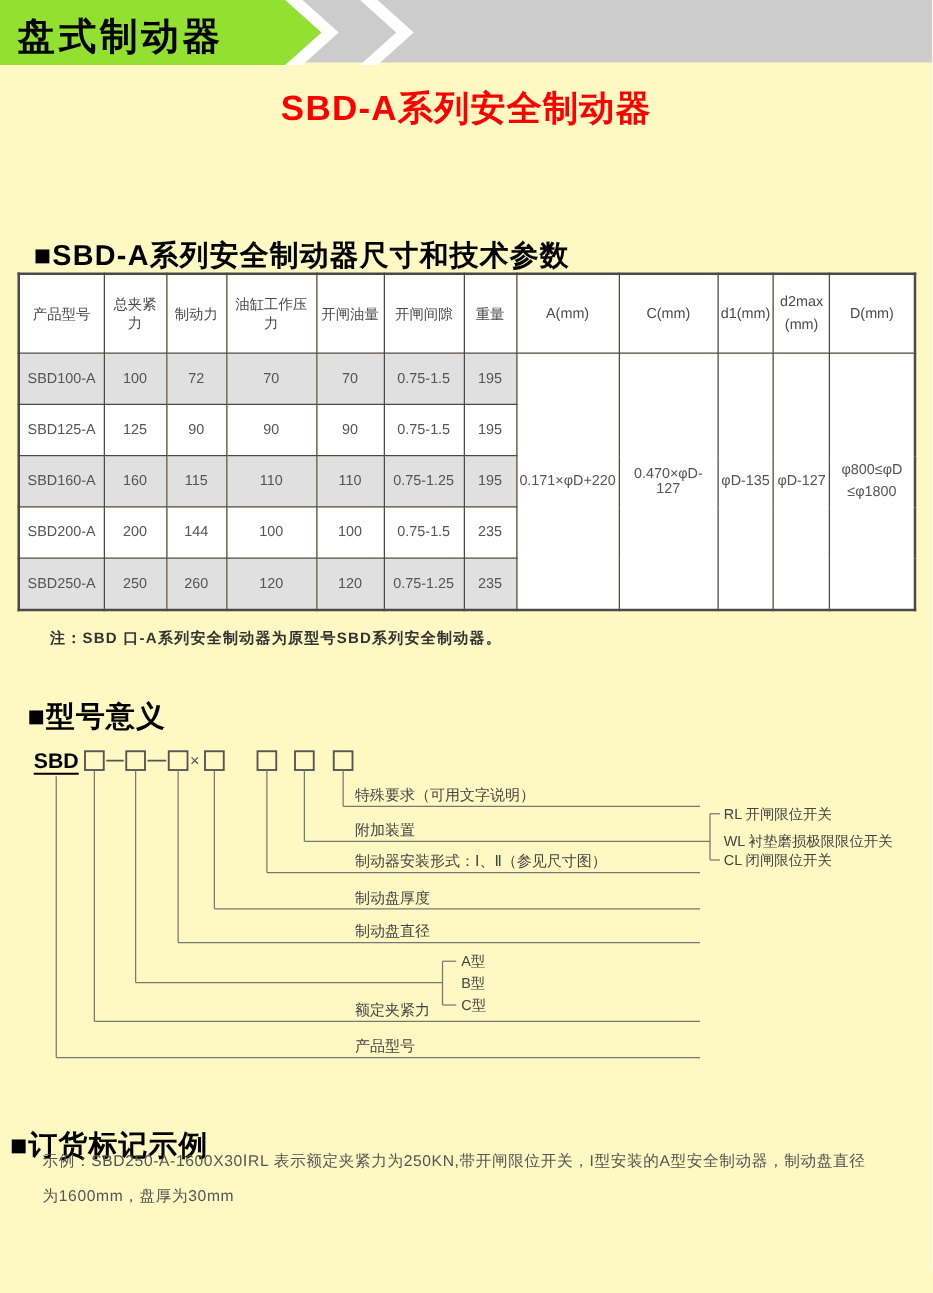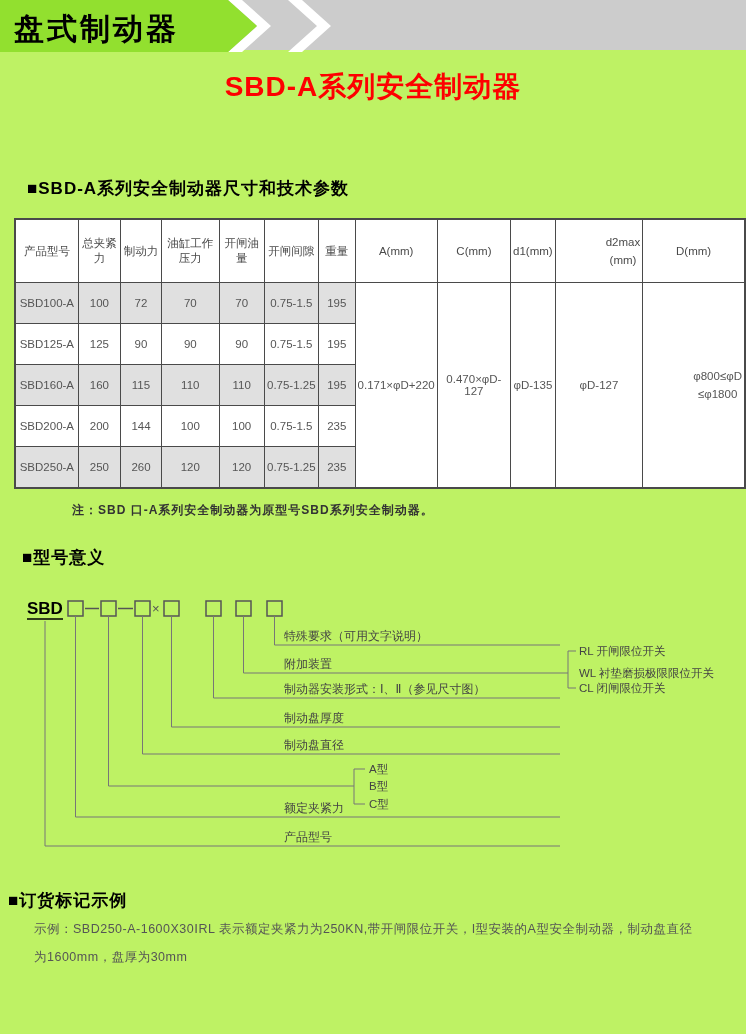--- a/index.html
+++ b/index.html
@@ -1,38 +1,38 @@
 <!DOCTYPE html>
 <html><head>
 <meta charset="utf-8">
 <style>
   html,body{margin:0;padding:0;background:#ffffff;}
-  .page{position:relative;width:746px;height:1034px;background:#bef264;
+  .page{position:relative;width:746px;height:1034px;background:#fef9c3;
         font-family:"Liberation Sans","DejaVu Sans",sans-serif;overflow:hidden;}
   .abs{position:absolute;}
 
   
   .banner-text{position:absolute;left:14px;top:9px;font-size:30px;font-weight:bold;color:#000;letter-spacing:3px;}
   .page-title{position:absolute;left:0;top:68px;width:746px;text-align:center;
               font-size:28px;font-weight:bold;color:#fe0000;letter-spacing:1px;}
 
-  .section-head{position:absolute;font-size:17px;font-weight:bold;color:#000;letter-spacing:1px;}
+  .section-head{position:absolute;font-size:23px;font-weight:bold;color:#000;letter-spacing:1px;margin-top:12px;}
 
   
   table.spec{position:absolute;left:14px;top:218px;border-collapse:collapse;table-layout:fixed;
              border:2px solid #4a4a4a;font-size:11.5px;color:#555;}
   table.spec td{border:1px solid #4a4a4a;text-align:center;vertical-align:middle;padding:0 2px;
                 overflow:hidden;}
   table.spec tr.hd td{height:62px;color:#4a4a4a;}
   table.spec tr.dr td{height:40px;}
   td.sh{background:#e0e0e0;}
   td.wh{background:#ffffff;}
-  .two-line span{display:block;line-height:1.6;margin-left:48px;}
-
-  .table-note{position:absolute;left:40px;top:502px;font-size:12px;font-weight:bold;color:#333;letter-spacing:1px;margin-left:32px;}
+  .two-line span{display:block;line-height:1.6;}
+
+  .table-note{position:absolute;left:40px;top:502px;font-size:12px;font-weight:bold;color:#333;letter-spacing:1px;}
 
   
   svg text{font-family:"Liberation Sans","DejaVu Sans",sans-serif;}
 
   .order-example{position:absolute;left:34px;top:916px;width:660px;font-size:12.5px;color:#555;
                  line-height:2.2;letter-spacing:0.5px;}
   .footer-note{position:absolute;left:8px;top:1010px;font-size:11px;font-weight:bold;color:#333;letter-spacing:1px;}
 </style>
 </head>
 <body>

